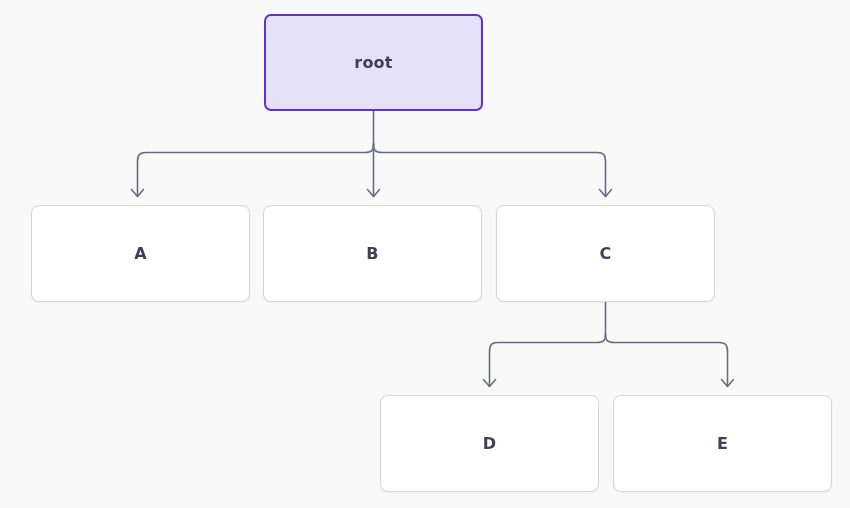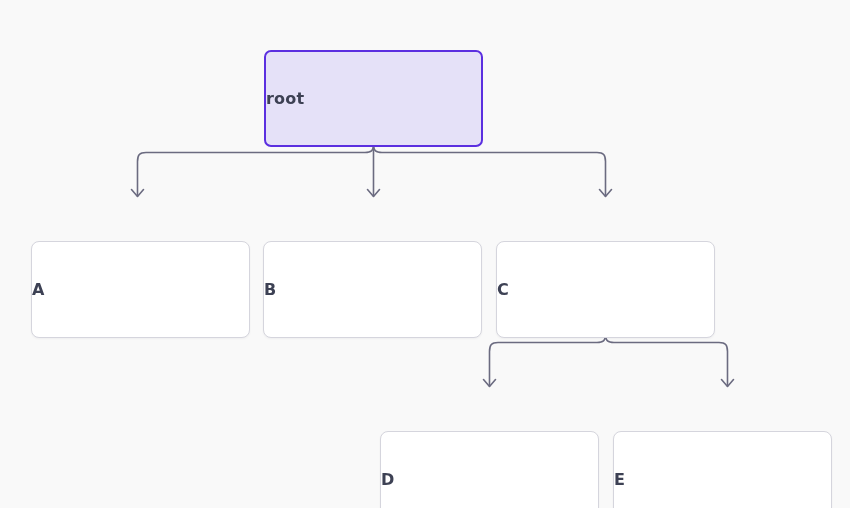--- a/index.html
+++ b/index.html
@@ -25,25 +25,25 @@
     top: 0;
     width: 850px;
     height: 508px;
     pointer-events: none;
   }
   .node {
     position: absolute;
     box-sizing: border-box;
     display: flex;
     align-items: center;
+    justify-content: center;
     border-radius: 8px;
     background: #ffffff;
     border: 1.5px solid #d5d5dd;
     box-shadow: 0 1px 2px rgba(40, 40, 60, 0.05);
-    margin-top: 36px;
   }
   .node.root-node {
     border: 2px solid #5b2fe0;
     background: #e5e1f8;
     border-radius: 7px;
     box-shadow: none;
   }
   .node-label {
     font-size: 16px;
     font-weight: bold;

